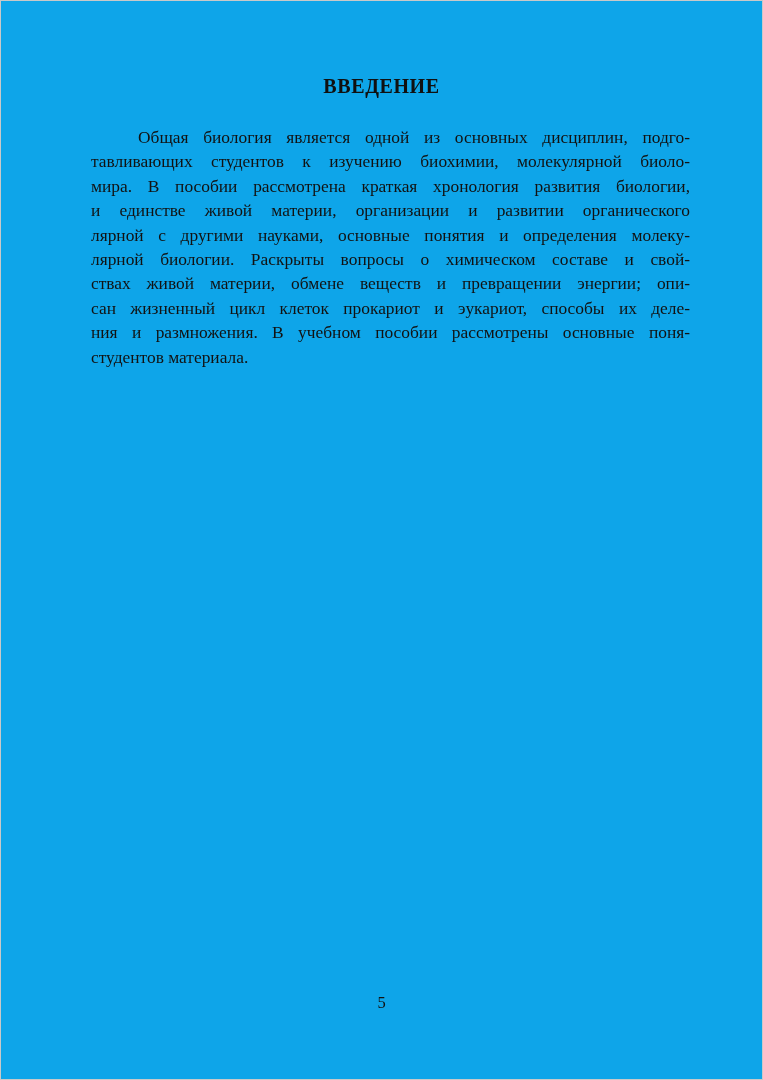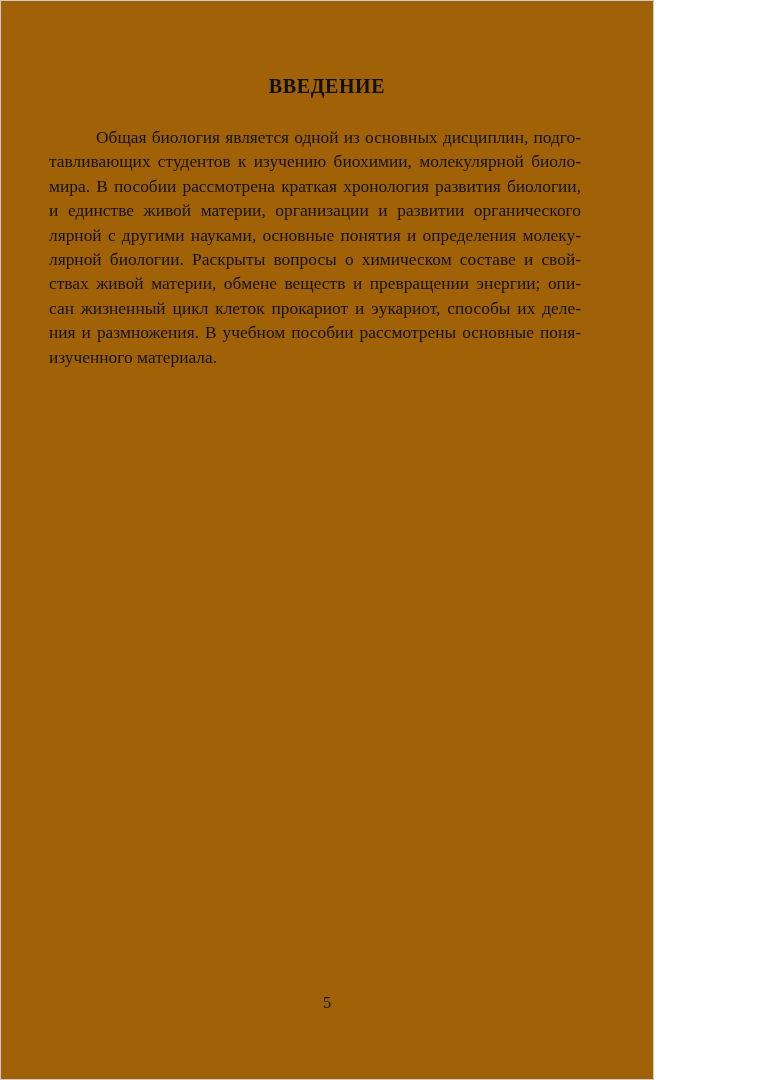--- a/index.html
+++ b/index.html
@@ -9,38 +9,38 @@
   }
   body {
     width: 763px;
     height: 1080px;
     font-family: "Liberation Serif", serif;
     color: #121212;
     -webkit-font-smoothing: antialiased;
   }
   .sheet {
     position: relative;
-    width: 654px;
+    width: 763px;
     height: 1080px;
     box-sizing: border-box;
-    background: #a16207;
+    background: #0ea5e9;
     border: 1px solid #c9c9c9;
     overflow: hidden;
   }
   .doc-title {
     margin: 0;
     padding-top: 74px;
     font-size: 20px;
     font-weight: bold;
     letter-spacing: 0.6px;
     text-align: center;
     color: #101010;
   }
   .paragraph {
-    margin: 27px 72px 0 48px;
+    margin: 27px 72px 0 90px;
     font-size: 17.4px;
     line-height: 24.4px;
     color: #121212;
   }
   .body-line {
     text-align: justify;
     text-align-last: justify;
   }
   .body-line.first {
     text-indent: 47px;
@@ -67,17 +67,17 @@
   <div class="paragraph">
       <div class="body-line first">Общая биология является одной из основных дисциплин, подго-</div>
       <div class="body-line">тавливающих студентов к изучению биохимии, молекулярной биоло-</div>
       <div class="body-line">мира. В пособии рассмотрена краткая хронология развития биологии,</div>
       <div class="body-line">и единстве живой материи, организации и развитии органического</div>
       <div class="body-line">лярной с другими науками, основные понятия и определения молеку-</div>
       <div class="body-line">лярной биологии. Раскрыты вопросы о химическом составе и свой-</div>
       <div class="body-line">ствах живой материи, обмене веществ и превращении энергии; опи-</div>
       <div class="body-line">сан жизненный цикл клеток прокариот и эукариот, способы их деле-</div>
       <div class="body-line">ния и размножения. В учебном пособии рассмотрены основные поня-</div>
-      <div class="body-line last">изученного материала.</div>
+      <div class="body-line last">студентов материала.</div>
     </div>
 
   <div class="page-number">5</div>
 </div>
 
 </body></html>

